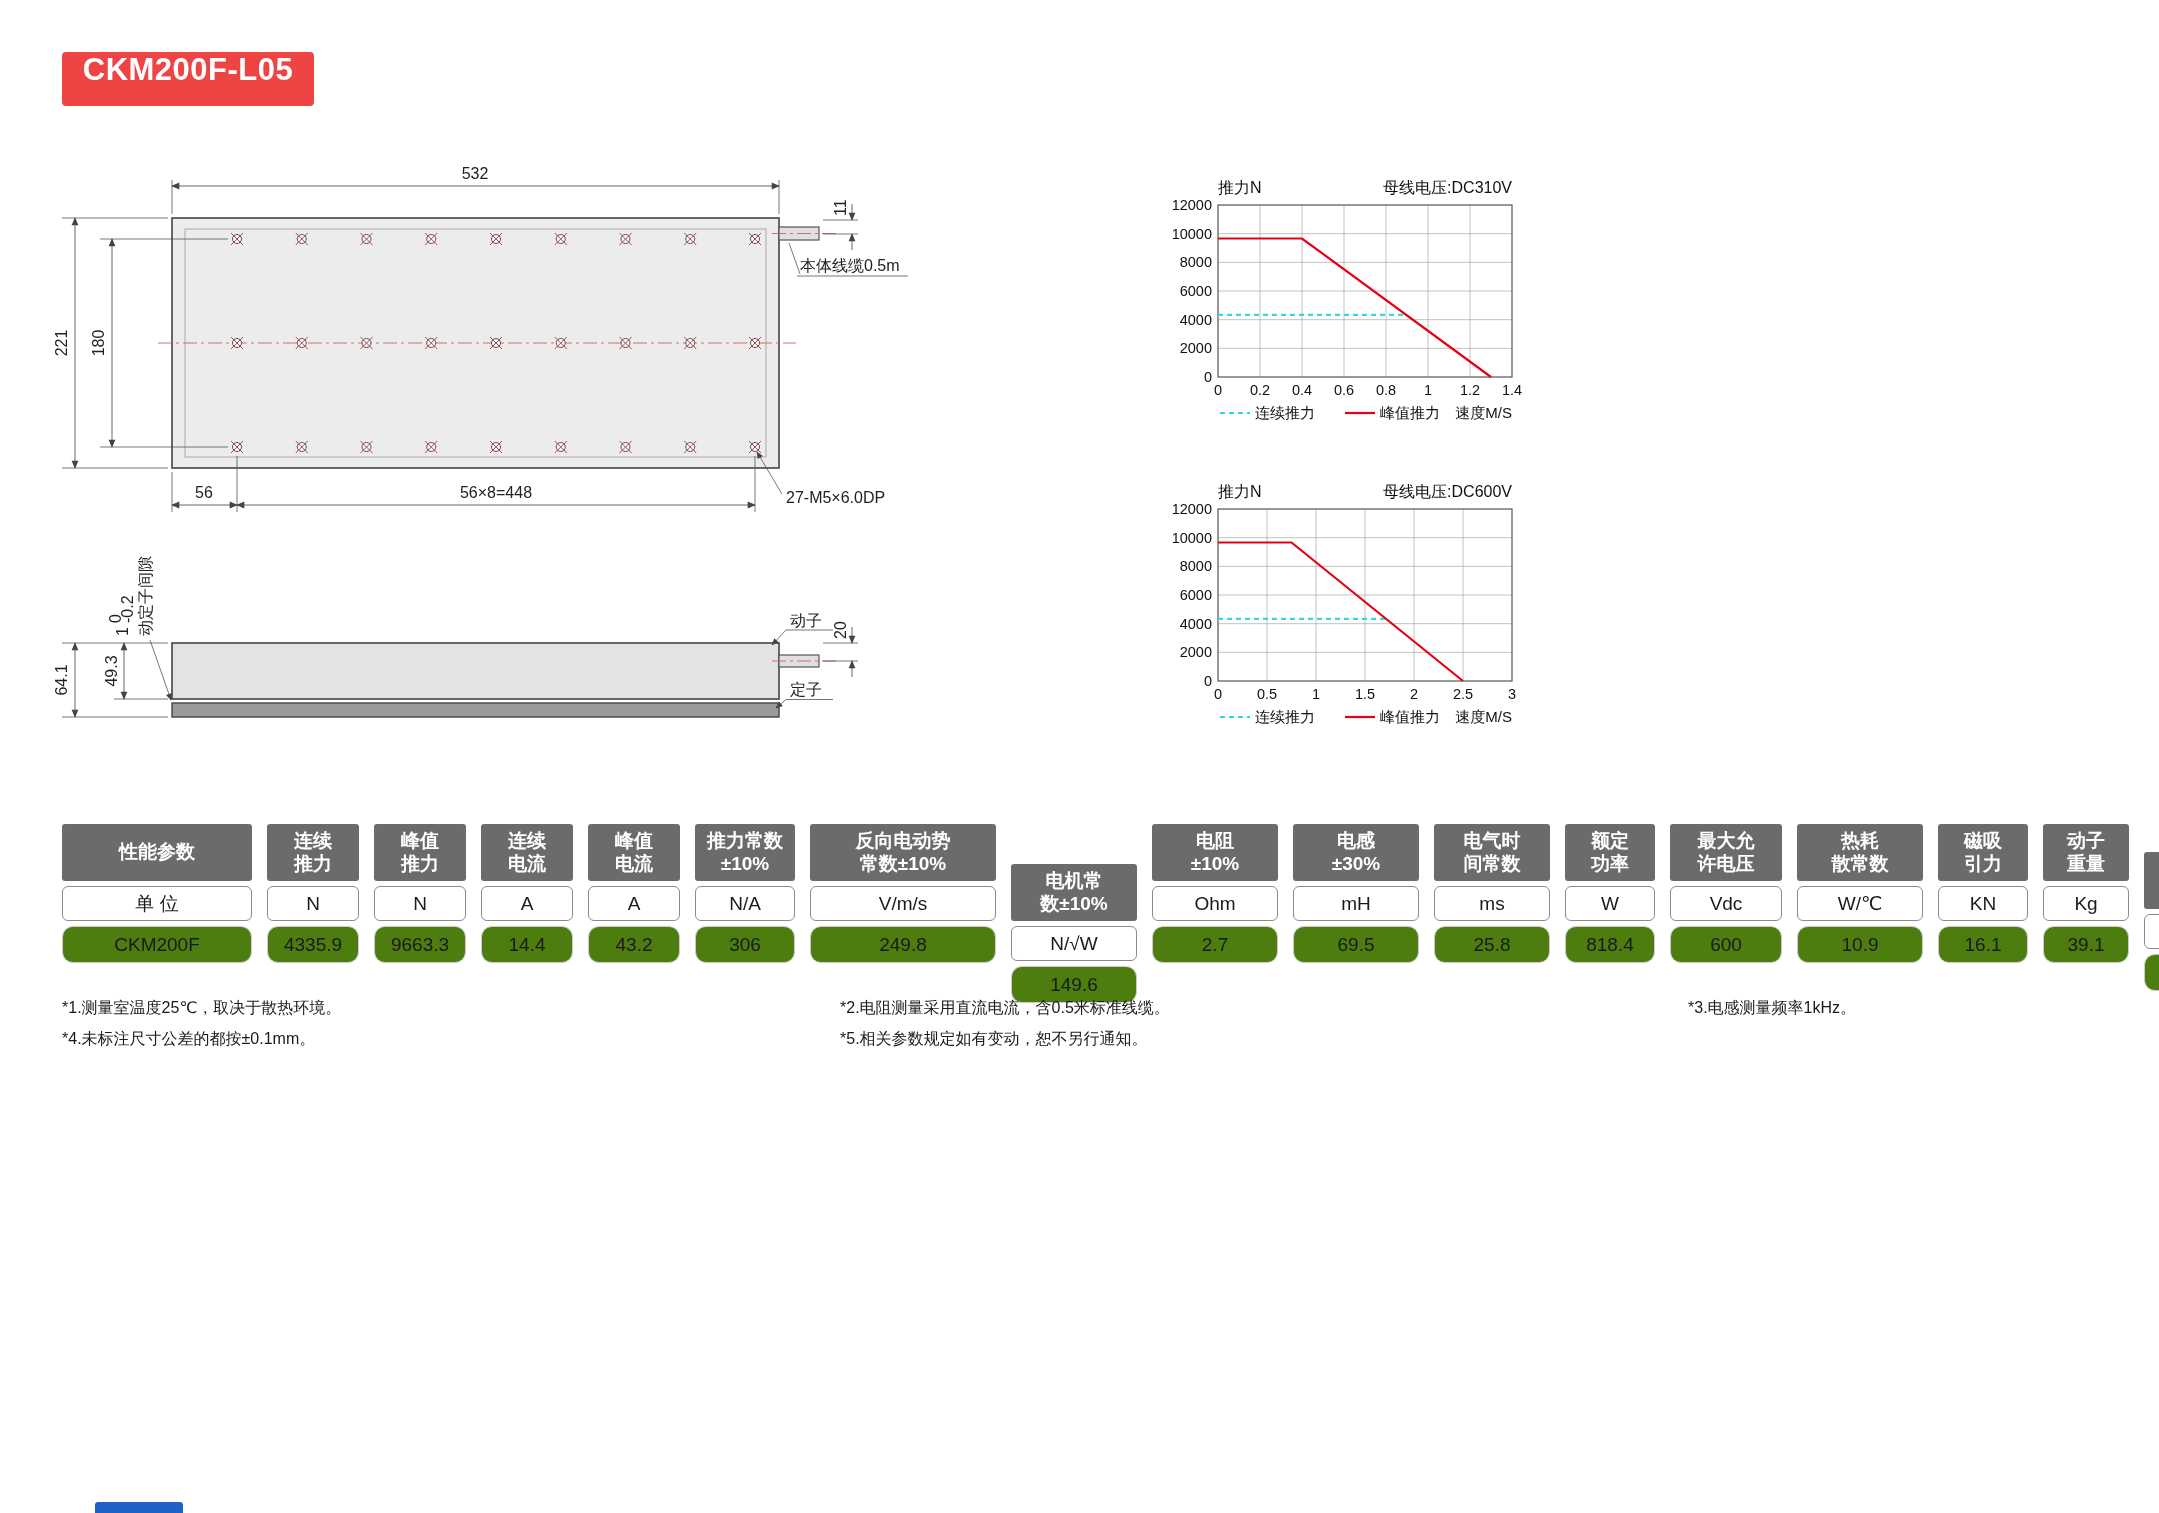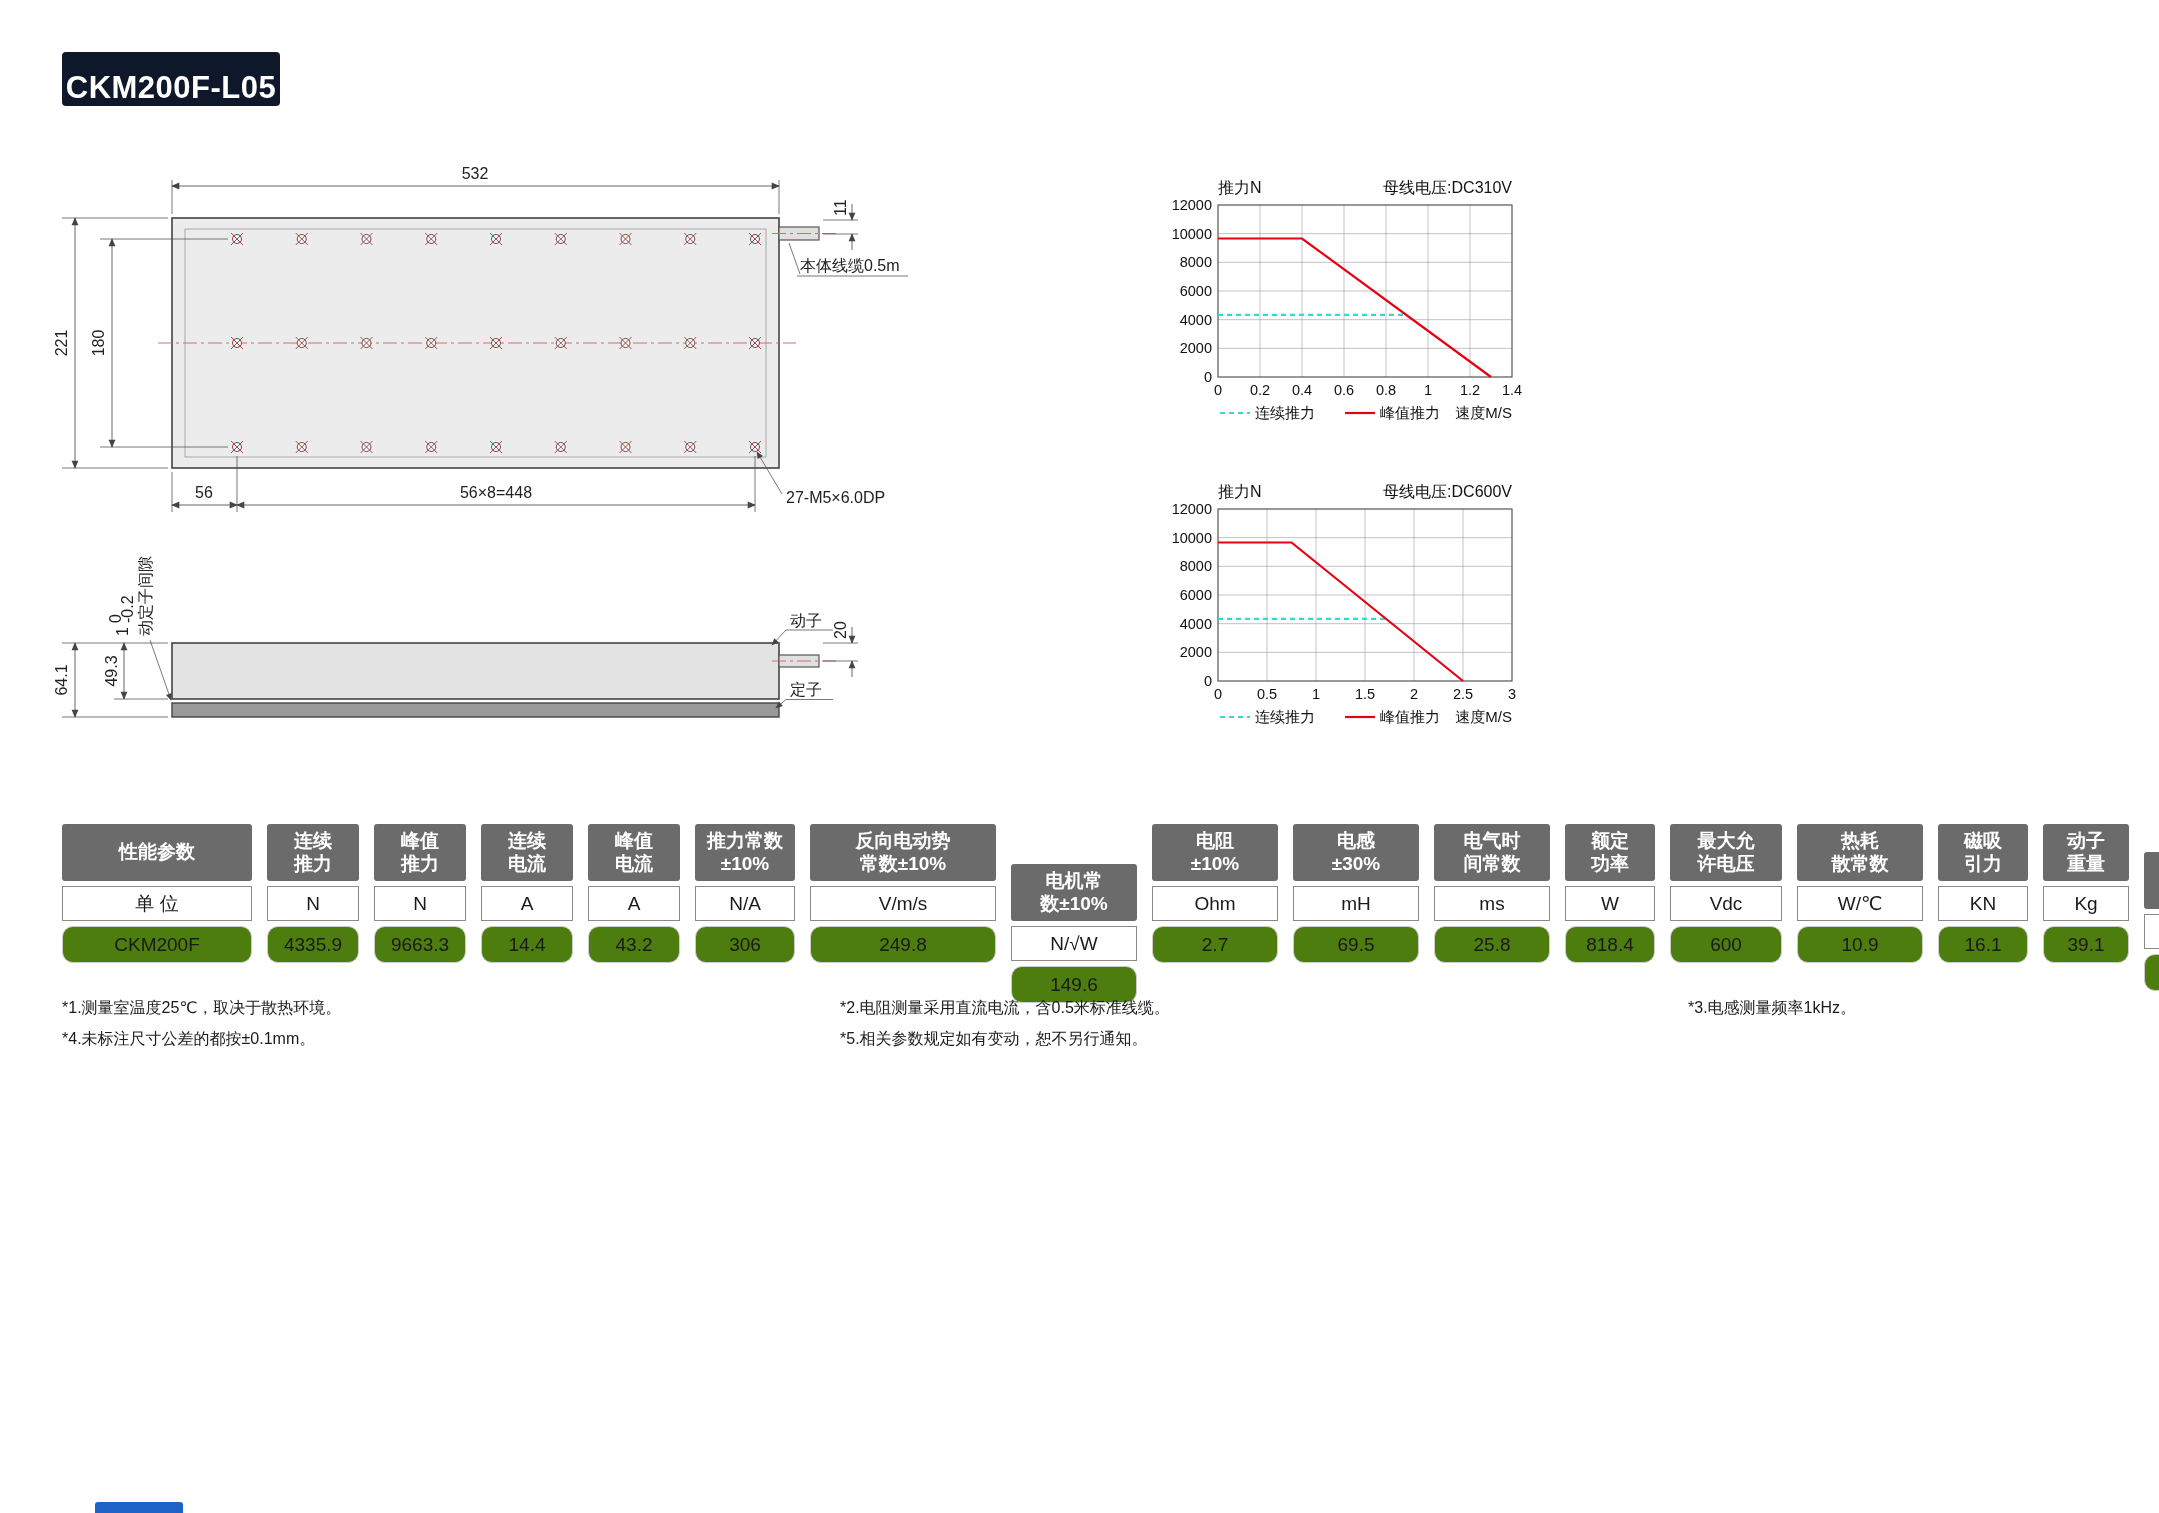--- a/index.html
+++ b/index.html
@@ -1,39 +1,39 @@
 <!DOCTYPE html>
 <html><head>
 <meta charset="utf-8">
 <style>
   *{margin:0;padding:0;box-sizing:border-box}
   html,body{background:#fff}
   body{width:2159px;height:1513px;font-family:"Liberation Sans","DejaVu Sans",sans-serif;color:#1a1a1a}
   .page{position:relative;width:2159px;height:1513px;background:#fff;overflow:hidden}
 
-  .title-badge{position:absolute;left:62px;top:52px;width:218px;height:54px;background:#0f172a;
-    border-radius:4px;color:#fff;display:flex;align-items:flex-end;justify-content:center;
+  .title-badge{position:absolute;left:62px;top:52px;width:252px;height:54px;background:#ef4444;
+    border-radius:4px;color:#fff;display:flex;align-items:flex-start;justify-content:center;
     font-size:31px;font-weight:bold;letter-spacing:.5px}
 
   .drawing{position:absolute;left:0;top:0}
   .drawing text{font-size:16px;fill:#222;font-family:"Liberation Sans","DejaVu Sans",sans-serif}
   .ext{stroke:#555;stroke-width:.8;fill:none}
   .dim{stroke:#555;stroke-width:.9;fill:none}
   .cline{stroke:#d06060;stroke-width:.9;stroke-dasharray:14 4 3 4;fill:none}
 
   .chart{position:absolute;width:380px;height:250px}
   #chart1{left:1150px;top:177px}
   #chart2{left:1150px;top:481px}
   .chart text{font-family:"Liberation Sans","DejaVu Sans",sans-serif}
 
   .spec-table{position:absolute;left:62px;top:824px;display:flex;gap:15px}
   .tcol{display:flex;flex-direction:column;gap:5px;flex:0 0 auto}
   .th{height:57px;background:#6b6b6b;color:#fff;border-radius:3px;display:flex;align-items:center;
      justify-content:center;text-align:center;font-size:19px;font-weight:bold;line-height:1.2;white-space:pre-line}
-  .tu{height:35px;background:#fff;border:1px solid #8a8a8a;border-radius:0;display:flex;
+  .tu{height:35px;background:#fff;border:1px solid #8a8a8a;border-radius:6px;display:flex;
      align-items:center;justify-content:center;font-size:19px}
   .tv{height:37px;background:#4d7c0f;border:1px solid #cccccc;border-radius:11px;display:flex;
      align-items:center;justify-content:center;font-size:19px}
 
   .notes{position:absolute;font-size:16px;color:#1a1a1a;line-height:1.95}
   #notes1{left:62px;top:992px}
   #notes2{left:840px;top:992px}
   #notes3{left:1688px;top:992px}
 
   .footer-partial{position:absolute;left:95px;top:1502px;width:88px;height:14px;background:#1e62c8;border-radius:3px}

